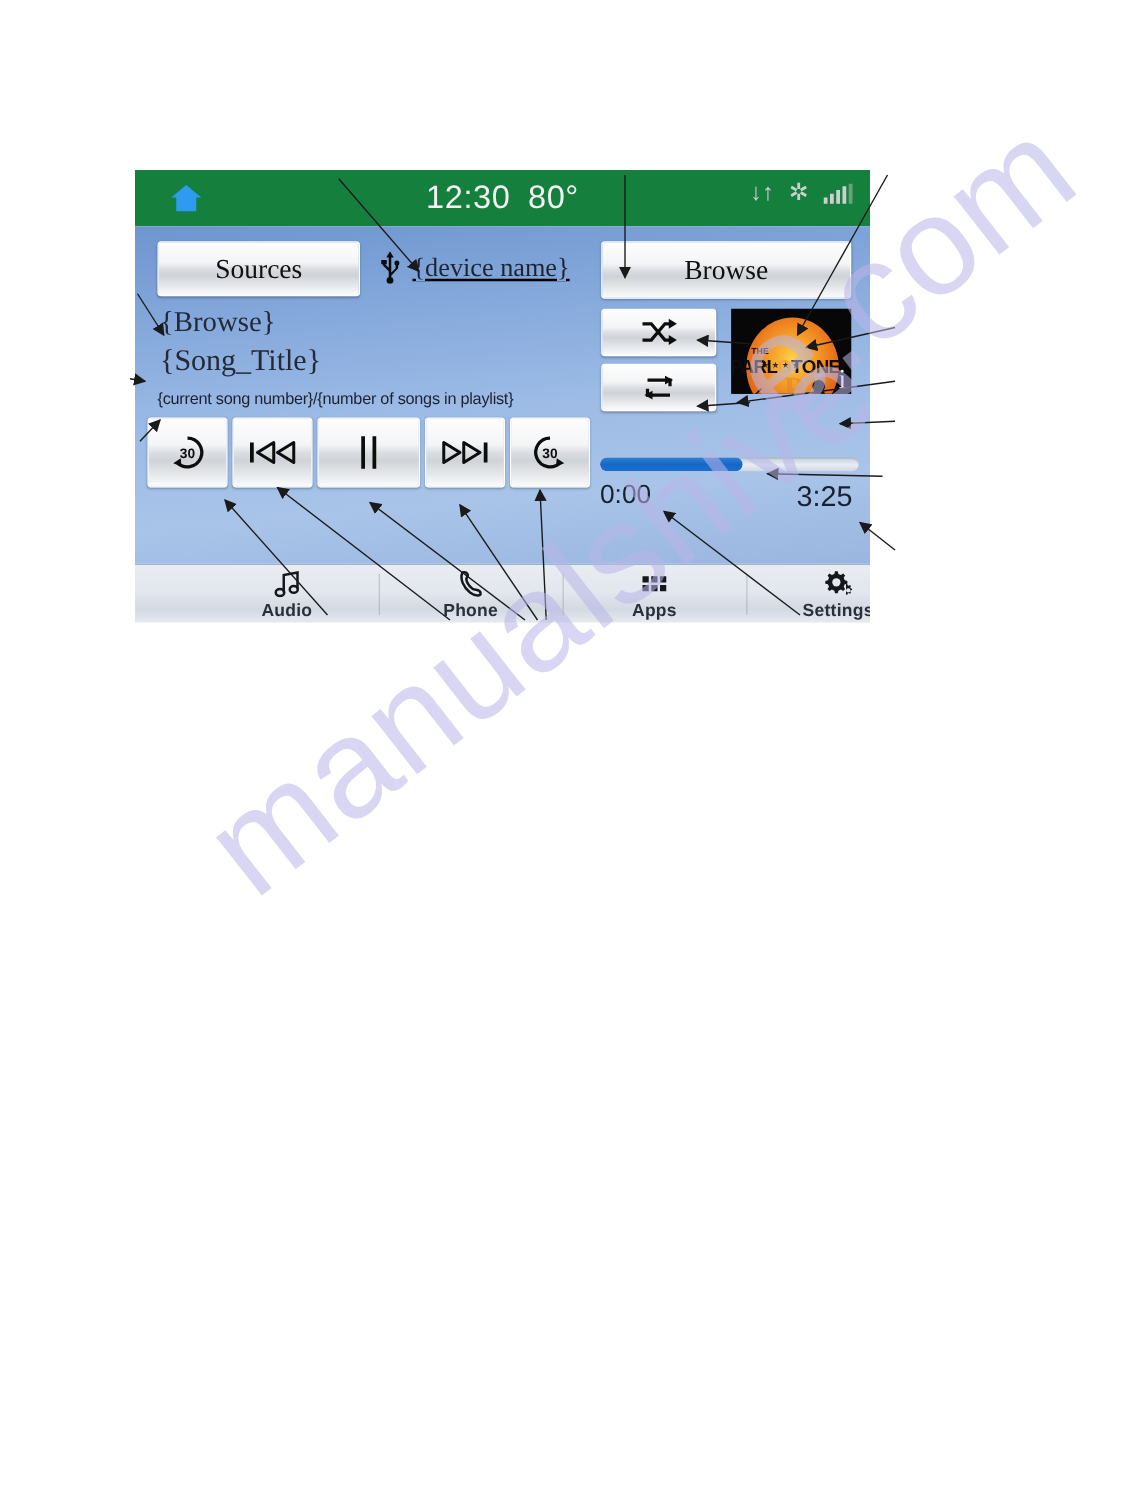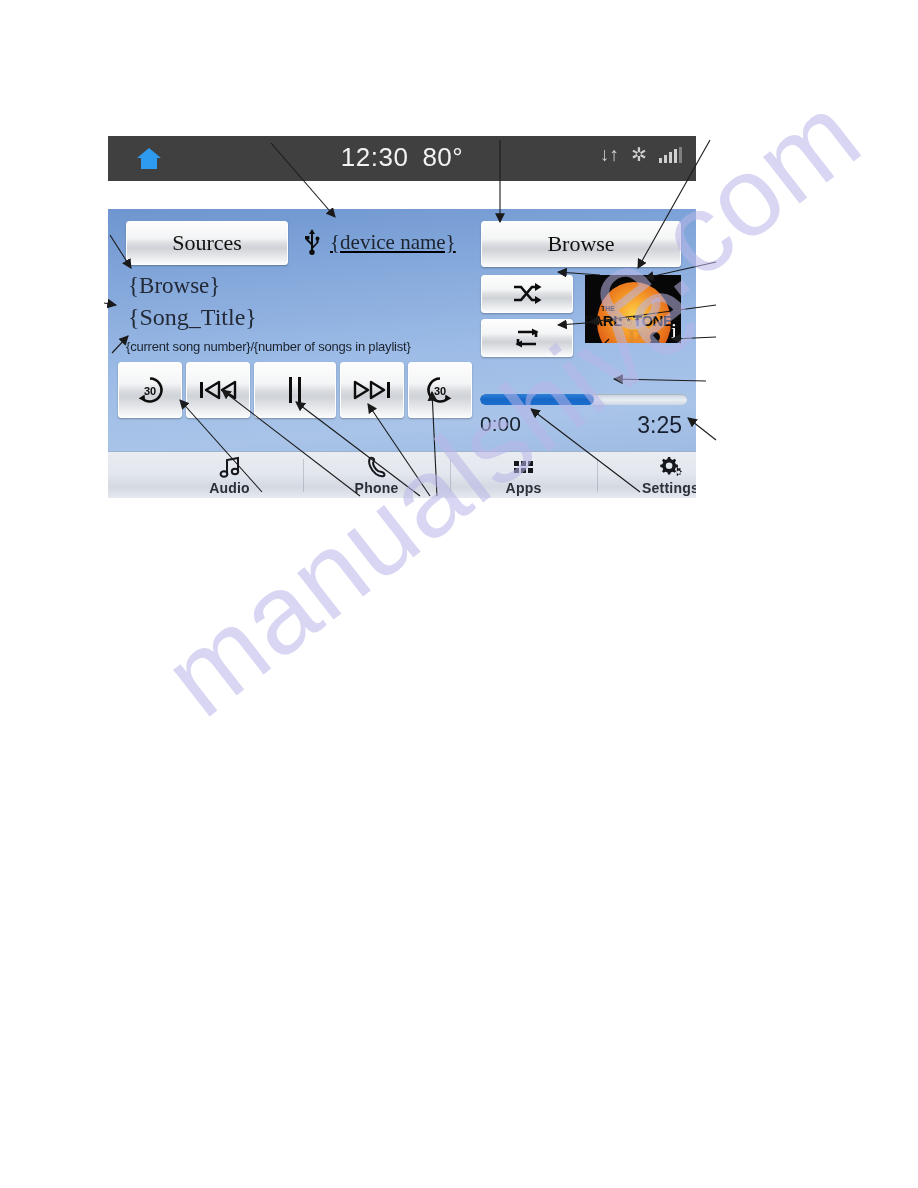--- a/index.html
+++ b/index.html
@@ -57,21 +57,21 @@
     z-index: 10;
     overflow: hidden;
   }
 
   
   .statusbar {
     position: absolute;
     left: 0; top: 0;
     width: 588px;
     height: 45px;
-    background: #404040;
+    background: #15803d;
     display: flex;
     align-items: center;
   }
   .sb-home {
     position: absolute;
     left: 28px;
     top: 11px;
     width: 26px; height: 24px;
   }
   .sb-center {
@@ -103,21 +103,20 @@
   .bars i:nth-child(4) { height: 14px; }
   .bars i:nth-child(5) { height: 16px; opacity: .45; }
 
   
   .screen-body {
     position: absolute;
     left: 0; top: 45px;
     width: 588px;
     height: 270px;
     background: linear-gradient(175deg, #6e95cf 0%, #7ea3d8 18%, #9cbbe6 52%, #a9c4e8 76%, #9ab6e0 100%);
-    margin-top: 28px;
   }
 
   
   .btn {
     background: linear-gradient(to bottom, #fdfdfd 0%, #f4f5f6 38%, #dcdee2 50%, #cfd2d7 62%, #eceef0 88%, #fbfbfc 100%);
     border: 1px solid #ffffff;
     border-radius: 3px;
     box-shadow: 0 1px 2px rgba(0,0,0,.28);
     display: flex;
     align-items: center;

